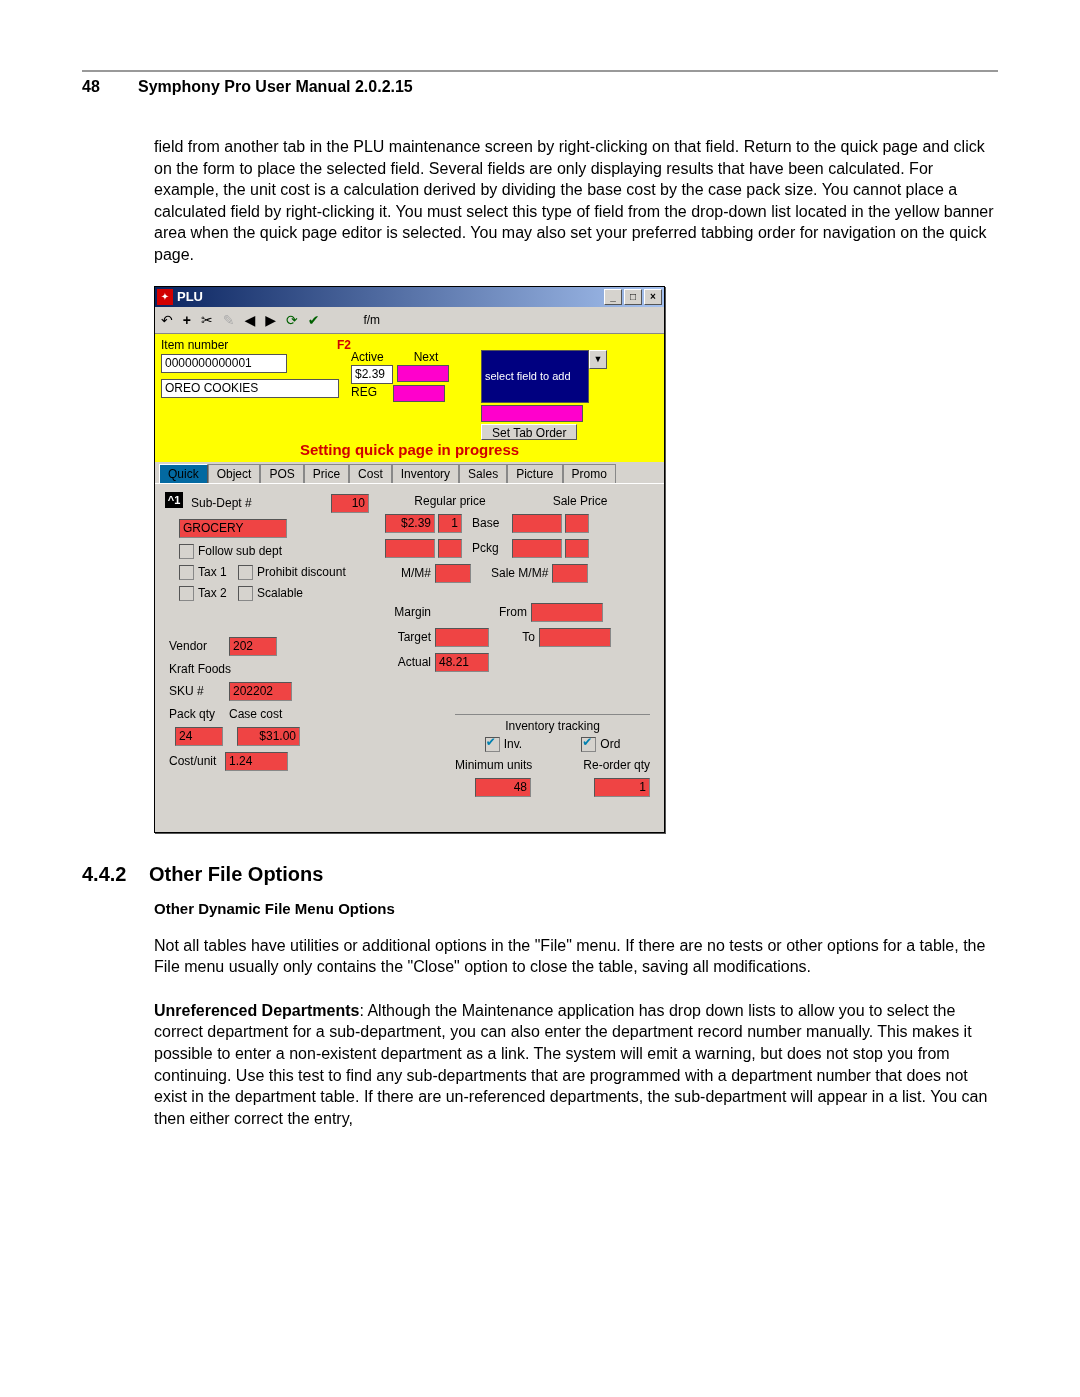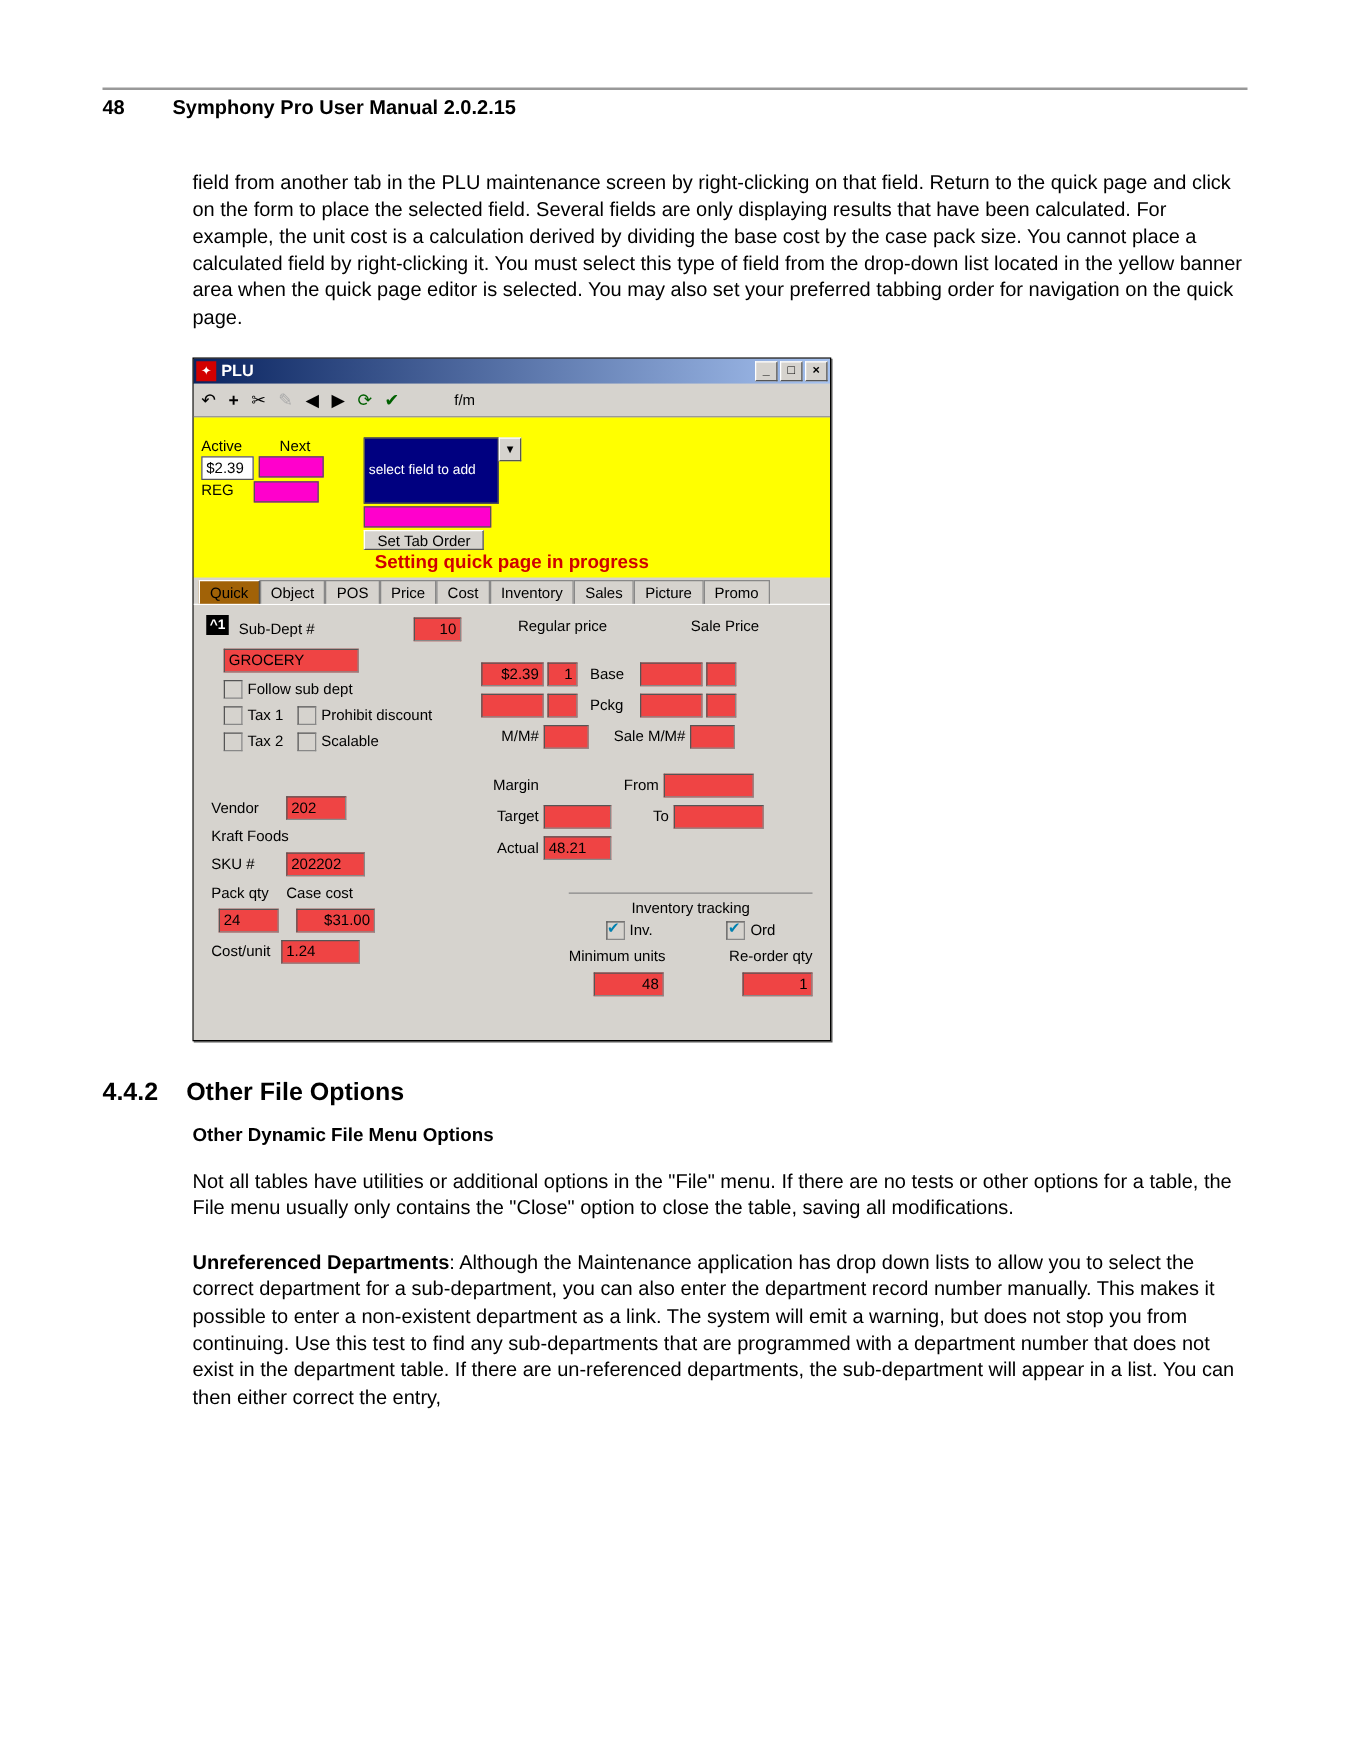--- a/index.html
+++ b/index.html
@@ -142,21 +142,21 @@
   .tab {
     border: 1px solid #888;
     border-bottom: none;
     padding: 2px 8px;
     font-size: 12px;
     background: #d6d3ce;
     margin-right: 0px;
     position: relative;
   }
   .tab.active {
-    background: #a16207;
+    background: #0369a1;
     border-color: #fff #555 #d6d3ce #fff;
     z-index: 2;
   }
   .tab-body {
     background: #d6d3ce;
     padding: 8px 10px 10px 10px;
     position: relative;
     height: 330px;
   }
   .chip {
@@ -185,21 +185,21 @@
     vertical-align: middle;
   }
   .chk.checked::after {
     content: "✔";
     color: #0080b0;
     font-size: 12px;
     position: relative;
     top: -3px; left: 0;
   }
   .left-col { position: absolute; left: 14px; top: 10px; width: 200px; }
-  .col-label { font-size: 12px; text-align: center; margin-bottom: 22px;}
+  .col-label { font-size: 12px; text-align: center; margin-bottom: 6px;}
   .inv-box {
     position: absolute;
     left: 300px; top: 230px;
     width: 195px;
     border-top: 1px solid #888;
     padding-top: 4px;
   }
   .inv-title { text-align: center; font-size: 12px; margin-bottom: 4px;}
   .section-num { font-weight: bold; font-size: 20px; }
   .section-title { font-weight: bold; font-size: 20px; margin-left: 18px;}
@@ -247,20 +247,30 @@
       <span class="tb-icon">◀</span>
       <span class="tb-icon">▶</span>
       <span class="tb-icon" style="color:#006000;">⟳</span>
       <span class="tb-icon" style="color:#006000;">✔</span>
       <span style="width:24px;"></span>
       <span class="tb-text">f/m</span>
     </div>
 
     <div class="yellow-area">
       <div style="display:flex;">
+        <div style="width:190px;">
+          <div class="ya-row">
+            <span class="ya-label">Item number</span>
+            <span style="flex:1"></span>
+            <span class="f2">F2</span>
+          </div>
+          <input class="ya-input" style="width: 118px;" value="0000000000001">
+          <div style="height:6px;"></div>
+          <input class="ya-input" style="width: 170px;" value="OREO COOKIES">
+        </div>
         <div style="width:130px; padding-top:12px;">
           <div style="display:flex; gap:30px;">
             <span class="ya-label">Active</span>
             <span class="ya-label">Next</span>
           </div>
           <div style="display:flex; gap:4px; margin-top:1px;">
             <input class="ya-input" style="width: 34px;" value="$2.39">
             <div class="magenta" style="width:50px;"></div>
           </div>
           <div style="display:flex; gap:4px; margin-top:1px;">

